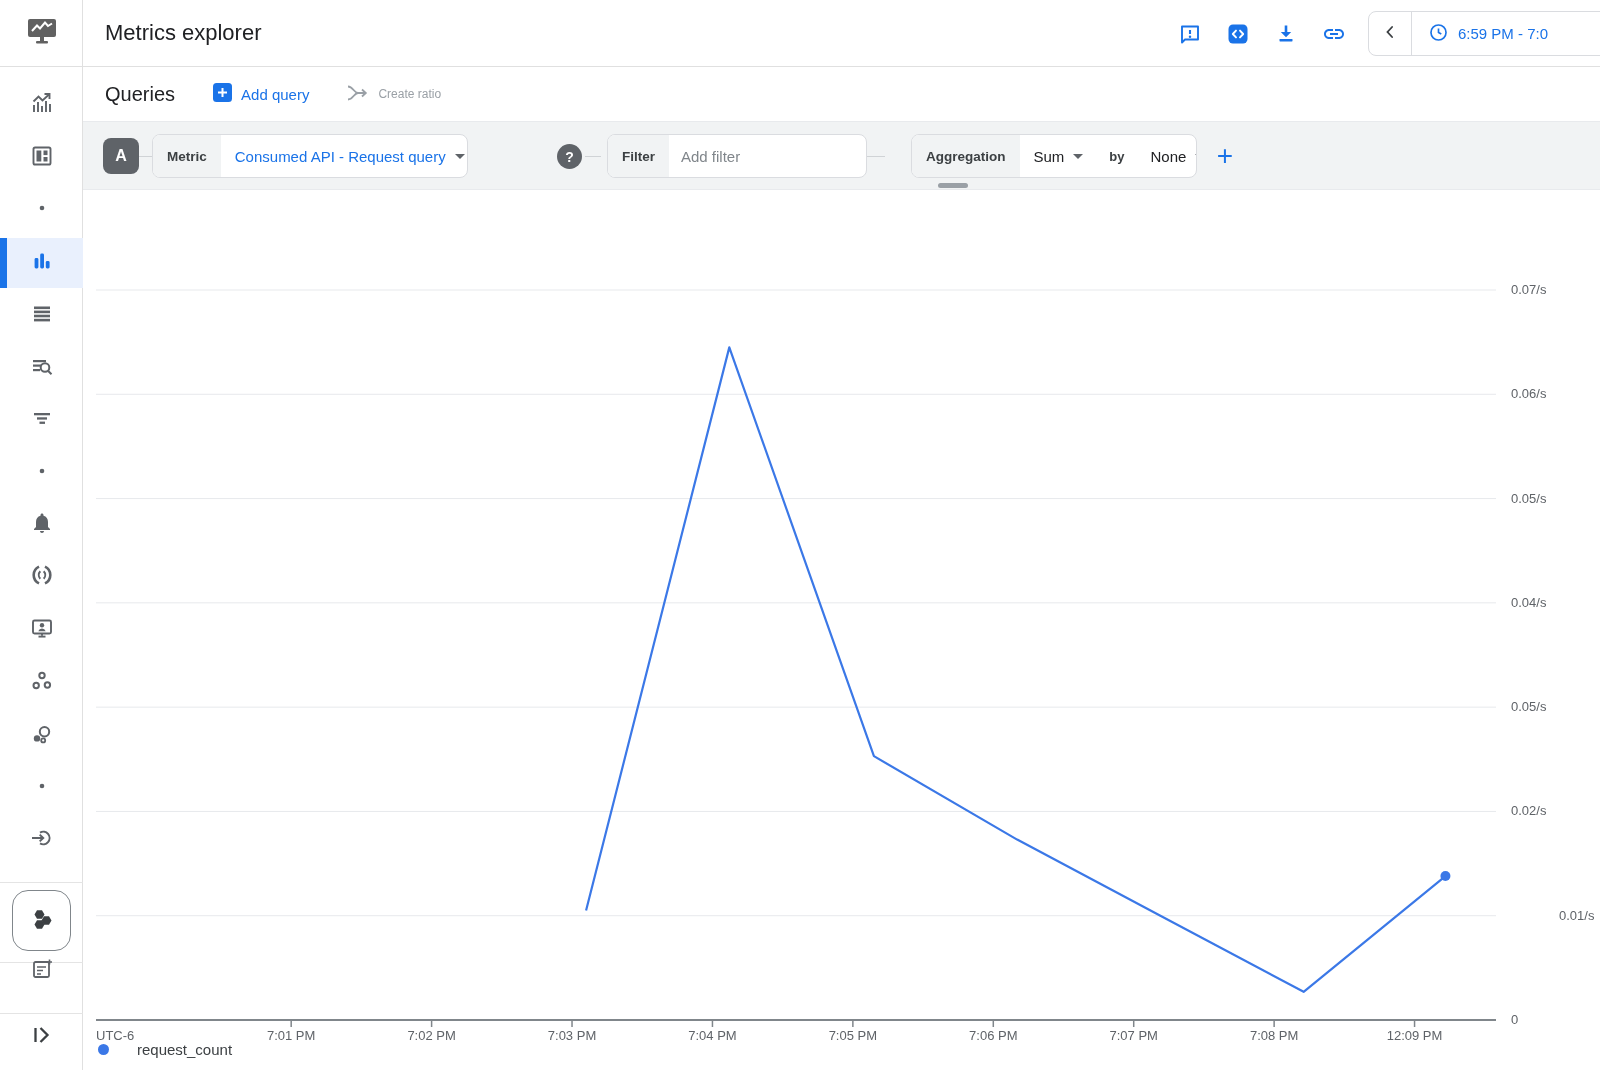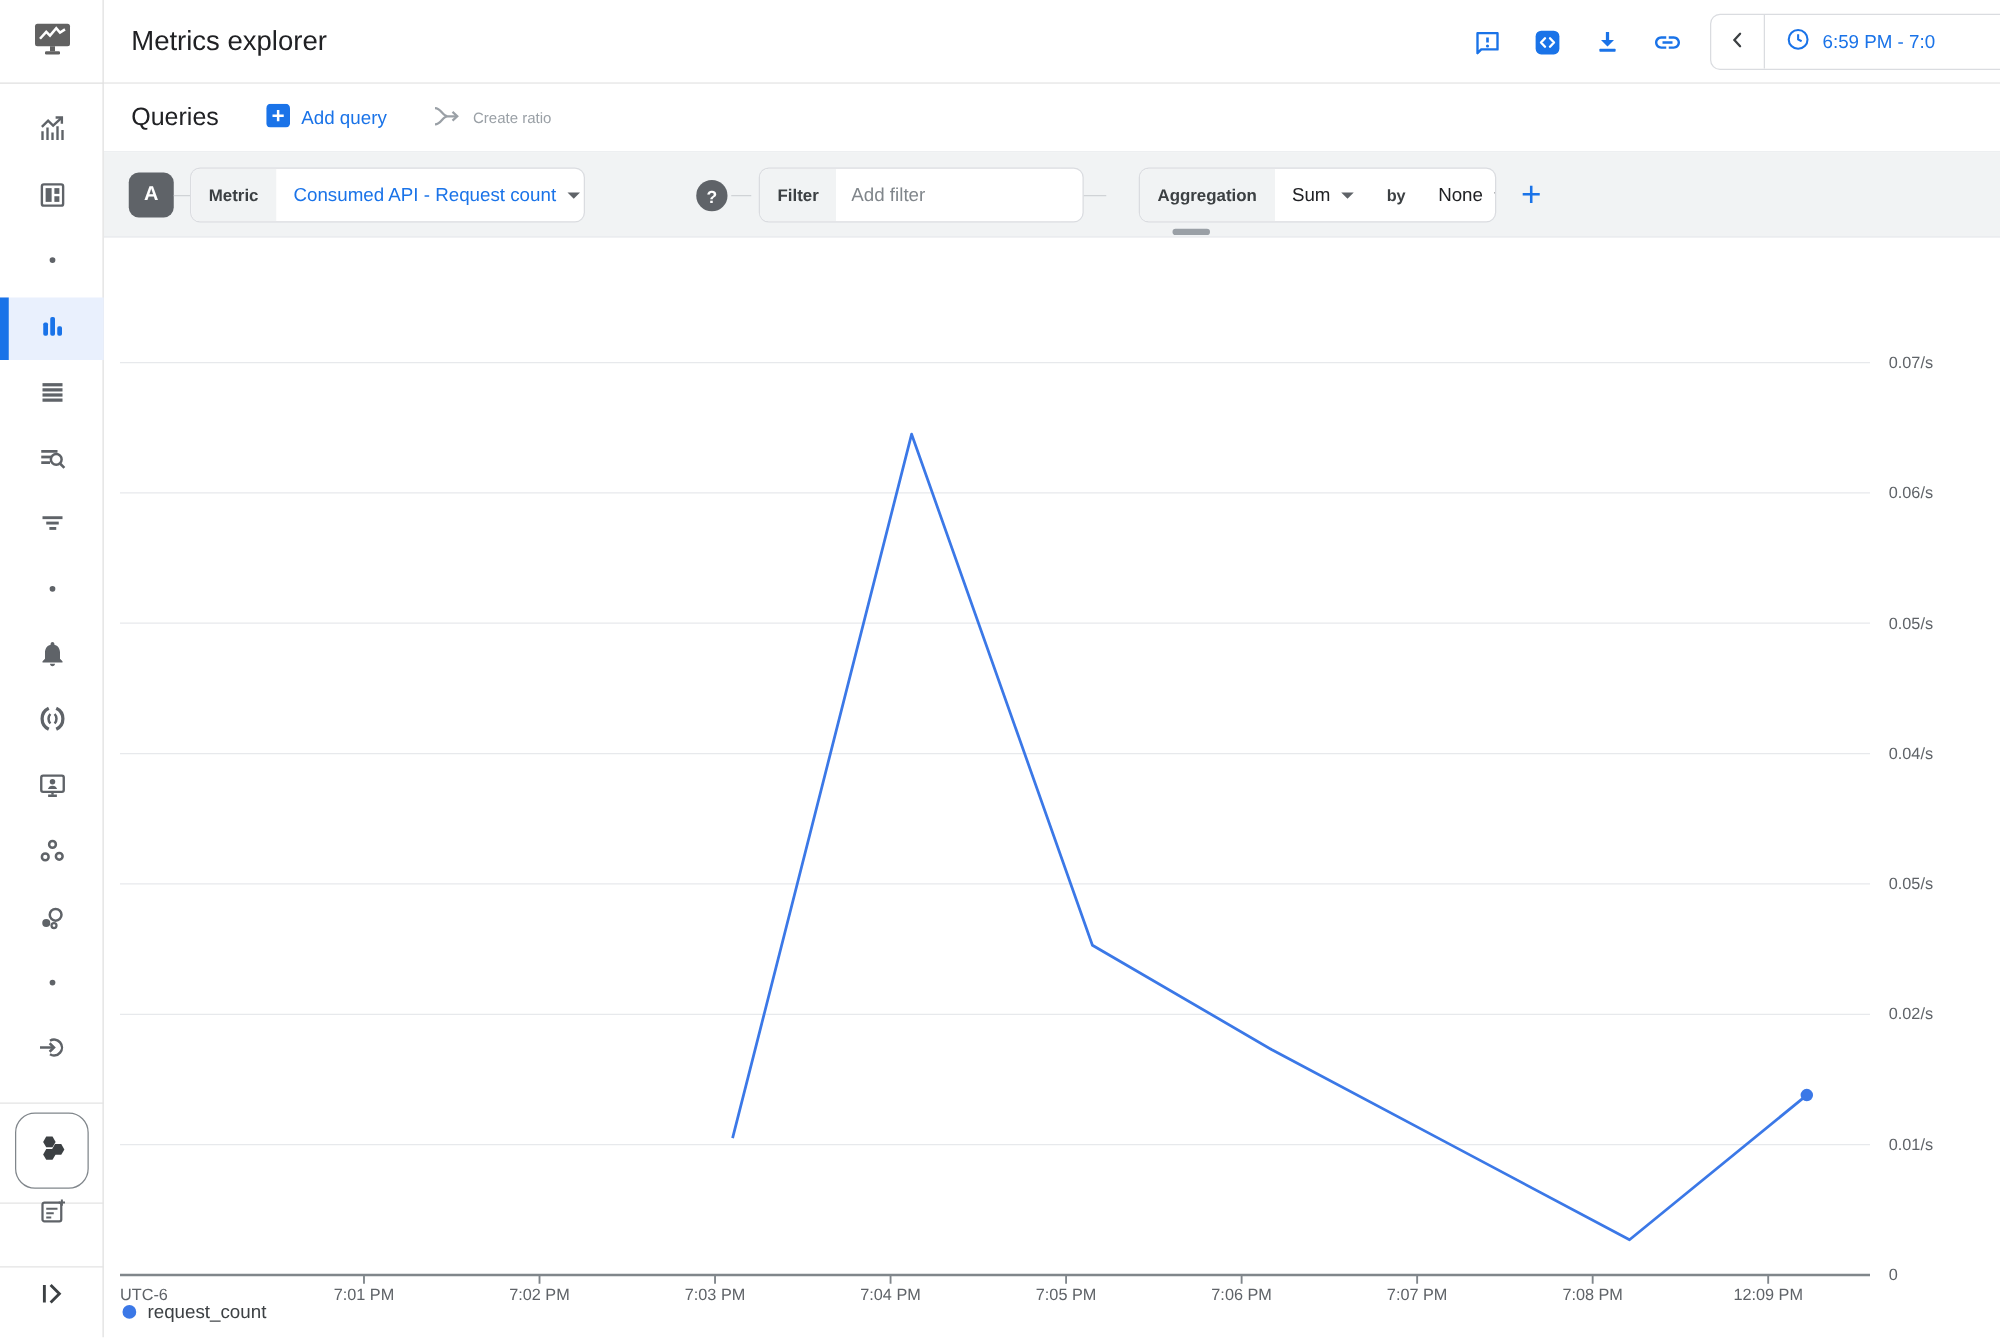--- a/index.html
+++ b/index.html
@@ -83,21 +83,21 @@
   .seg-btn.selected { background:#e8f0fe; border:1.5px solid #4285f4; color:#1967d2; position:relative; z-index:1; border-radius:4px; }
 
   
   .chart-region { position:absolute; left:0; top:258px; width:1517px; height:812px; background:#fff; }
   #chart-svg { position:absolute; left:13px; top:12px; width:1404px; height:762px; }
   .y-tick-label { position:absolute; left:1428px; font-size:13px; color:#5f6368; white-space:nowrap; }
   .x-tick-label { position:absolute; top:770px; width:90px; text-align:center; font-size:13px; color:#5f6368; white-space:nowrap; }
   .x-tick-label.tz { width:auto; text-align:left; }
   .legend { position:absolute; left:15px; top:783px; display:flex; align-items:center; gap:9px; }
   .legend-dot { width:11px; height:11px; border-radius:50%; }
-  .legend-label { font-size:15px; color:#3c4043; }
+  .legend-label { font-size:15px; color:#3c4043;margin-left:19px; }
 </style>
 </head>
 <body>
 
 <div class="app">
 
   <aside class="sidebar">
     <div class="logo-cell">
       <span>
         <svg width="34" height="30" viewBox="0 0 34 30">
@@ -646,21 +646,21 @@
       </button>
     </section>
 
     <section class="builder">
       <div class="query-letter">A</div>
       <div class="connector" style="left:56px; width:13px"></div>
 
       <div class="pill" style="left:69px; width:316px">
         <span class="pill-label">Metric</span>
         <span class="pill-value blue">
-          <span>Consumed API - Request count</span>
+          <span>Consumed API - Request query</span>
           <span class="caret"></span>
         </span>
       </div>
 
       <button class="help-btn">?</button>
       <div class="connector" style="left:502px; width:16px"></div>
 
       <div class="pill" style="left:524px; width:260px">
         <span class="pill-label">Filter</span>
         <input class="filter-input" placeholder="Add filter" style="">
@@ -704,21 +704,21 @@
           <line x1="616.4493480441323" y1="750" x2="616.4493480441323" y2="757" stroke="#80868b" stroke-width="1.5"></line>
           <line x1="756.8706118355063" y1="750" x2="756.8706118355063" y2="757" stroke="#80868b" stroke-width="1.5"></line>
           <line x1="897.2918756268806" y1="750" x2="897.2918756268806" y2="757" stroke="#80868b" stroke-width="1.5"></line>
           <line x1="1037.7131394182545" y1="750" x2="1037.7131394182545" y2="757" stroke="#80868b" stroke-width="1.5"></line>
           <line x1="1178.134403209629" y1="750" x2="1178.134403209629" y2="757" stroke="#80868b" stroke-width="1.5"></line>
           <line x1="1318.555667001003" y1="750" x2="1318.555667001003" y2="757" stroke="#80868b" stroke-width="1.5"></line>
           <polyline points="490.0702106318957,640.5 633.2998996990972,77.35714285714289 777.9338014042127,486.1571428571429 921.1634904714141,569.5857142857143 1064.3931795386156,645.7142857142858 1207.6228686058178,721.8428571428572 1349.4483450351054,606.0857142857143" fill="none" stroke="#3b78e7" stroke-width="2.2" stroke-linejoin="round"></polyline>
           <circle cx="1349.4483450351054" cy="606.0857142857143" r="5" fill="#3b78e7"></circle>
         </svg>
       <div id="y-axis-labels">
-          <div class="y-tick-label" style="top: 649.714px;">0.01/s</div>
+          <div class="y-tick-label" style="top: 649.714px; margin-left: 48px;">0.01/s</div>
           <div class="y-tick-label" style="top: 545.429px;">0.02/s</div>
           <div class="y-tick-label" style="top: 441.143px;">0.05/s</div>
           <div class="y-tick-label" style="top: 336.857px;">0.04/s</div>
           <div class="y-tick-label" style="top: 232.571px;">0.05/s</div>
           <div class="y-tick-label" style="top: 128.286px;">0.06/s</div>
           <div class="y-tick-label" style="top: 24px;">0.07/s</div>
           <div class="y-tick-label" style="top: 754px;">0</div>
         </div>
       <div id="x-axis-labels">
           <div class="x-tick-label tz" style="left: 13px;">UTC-6</div>

